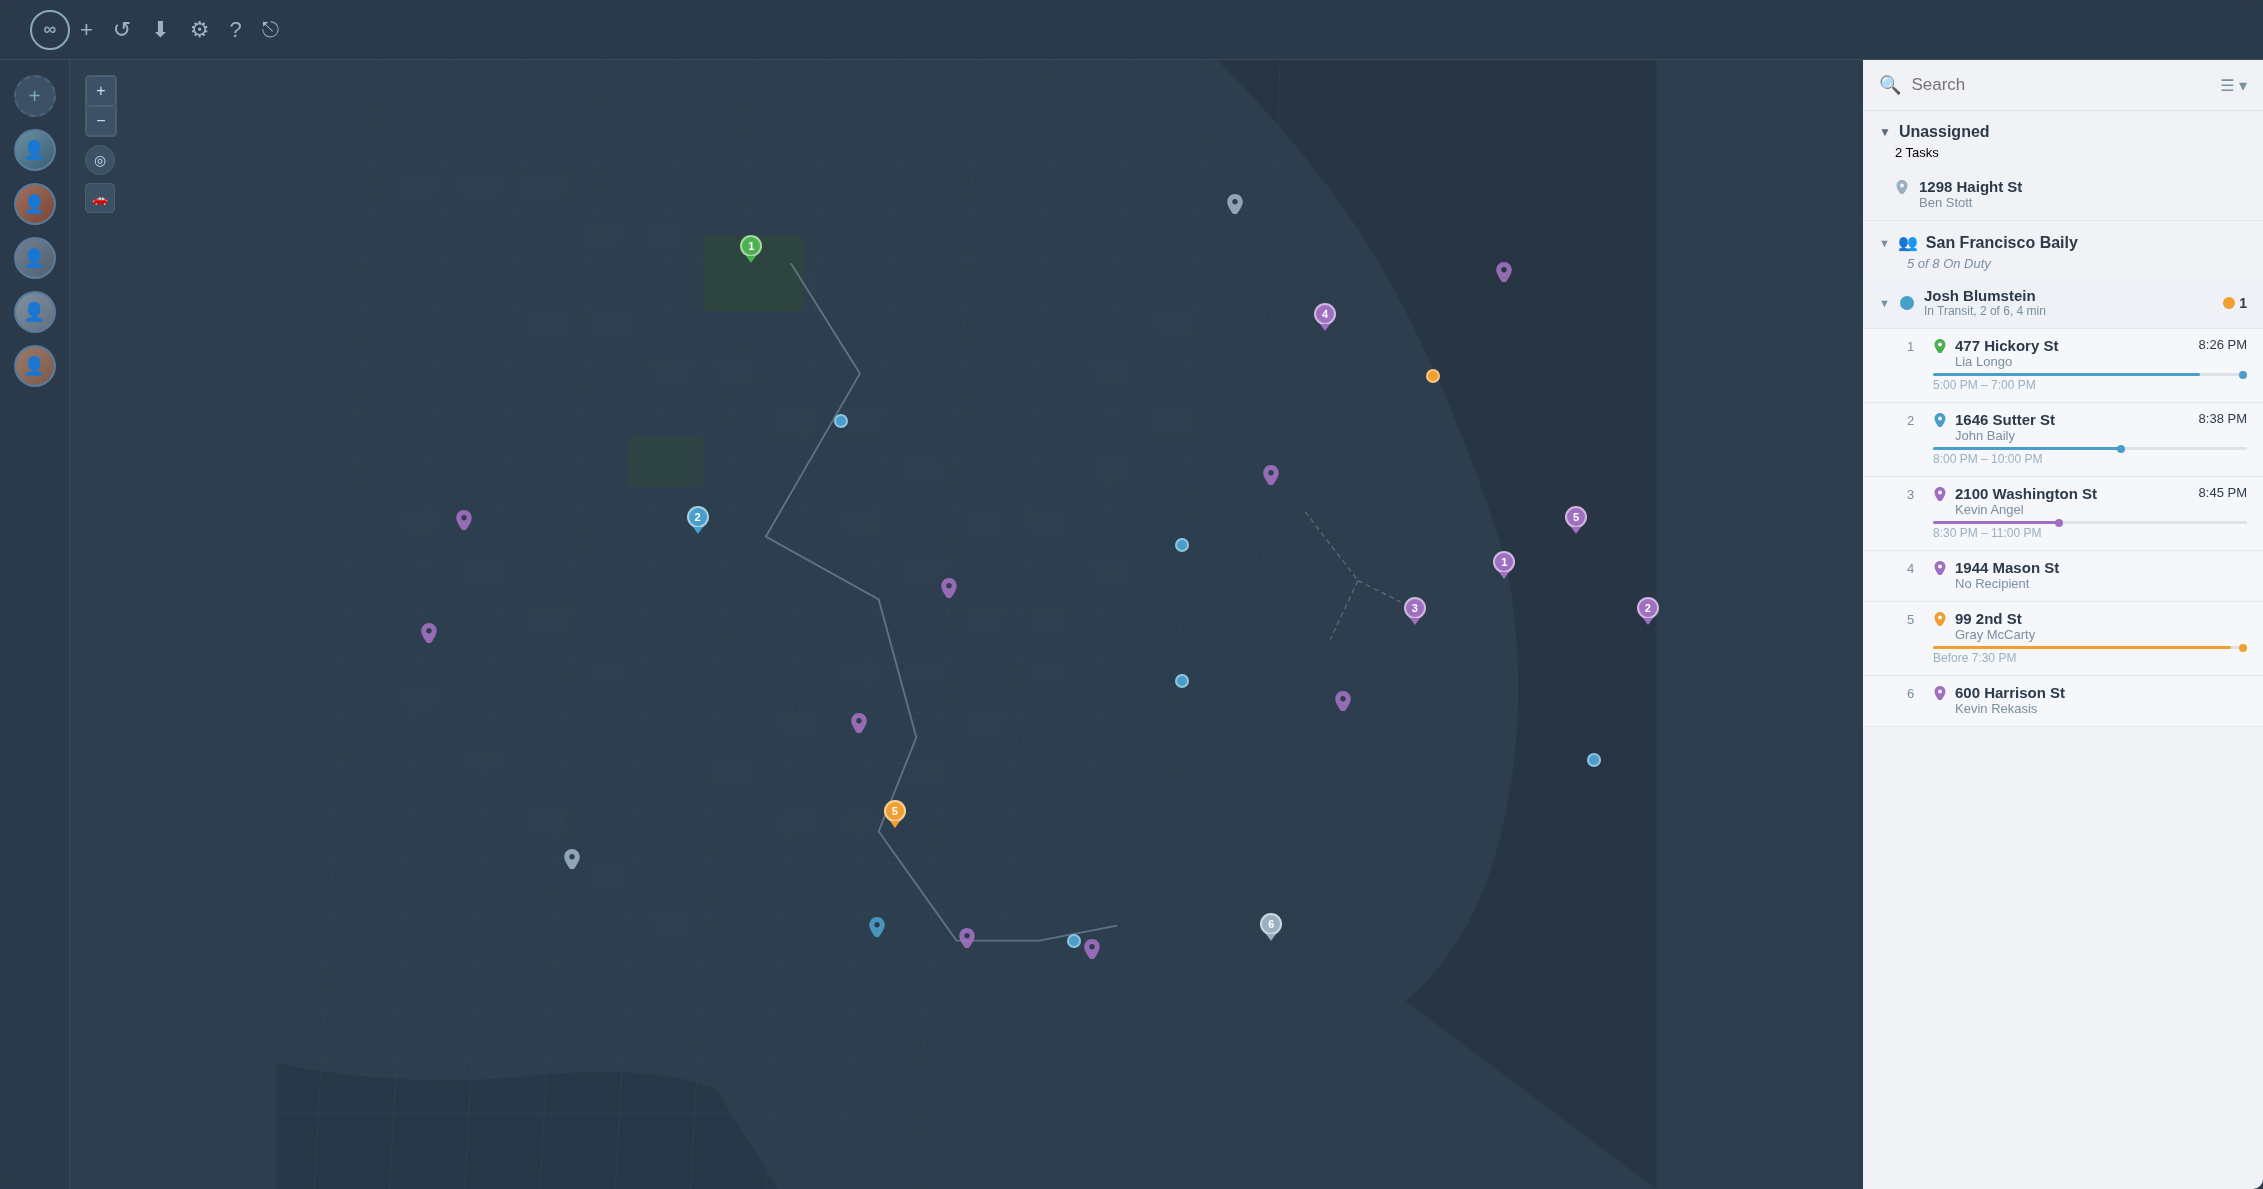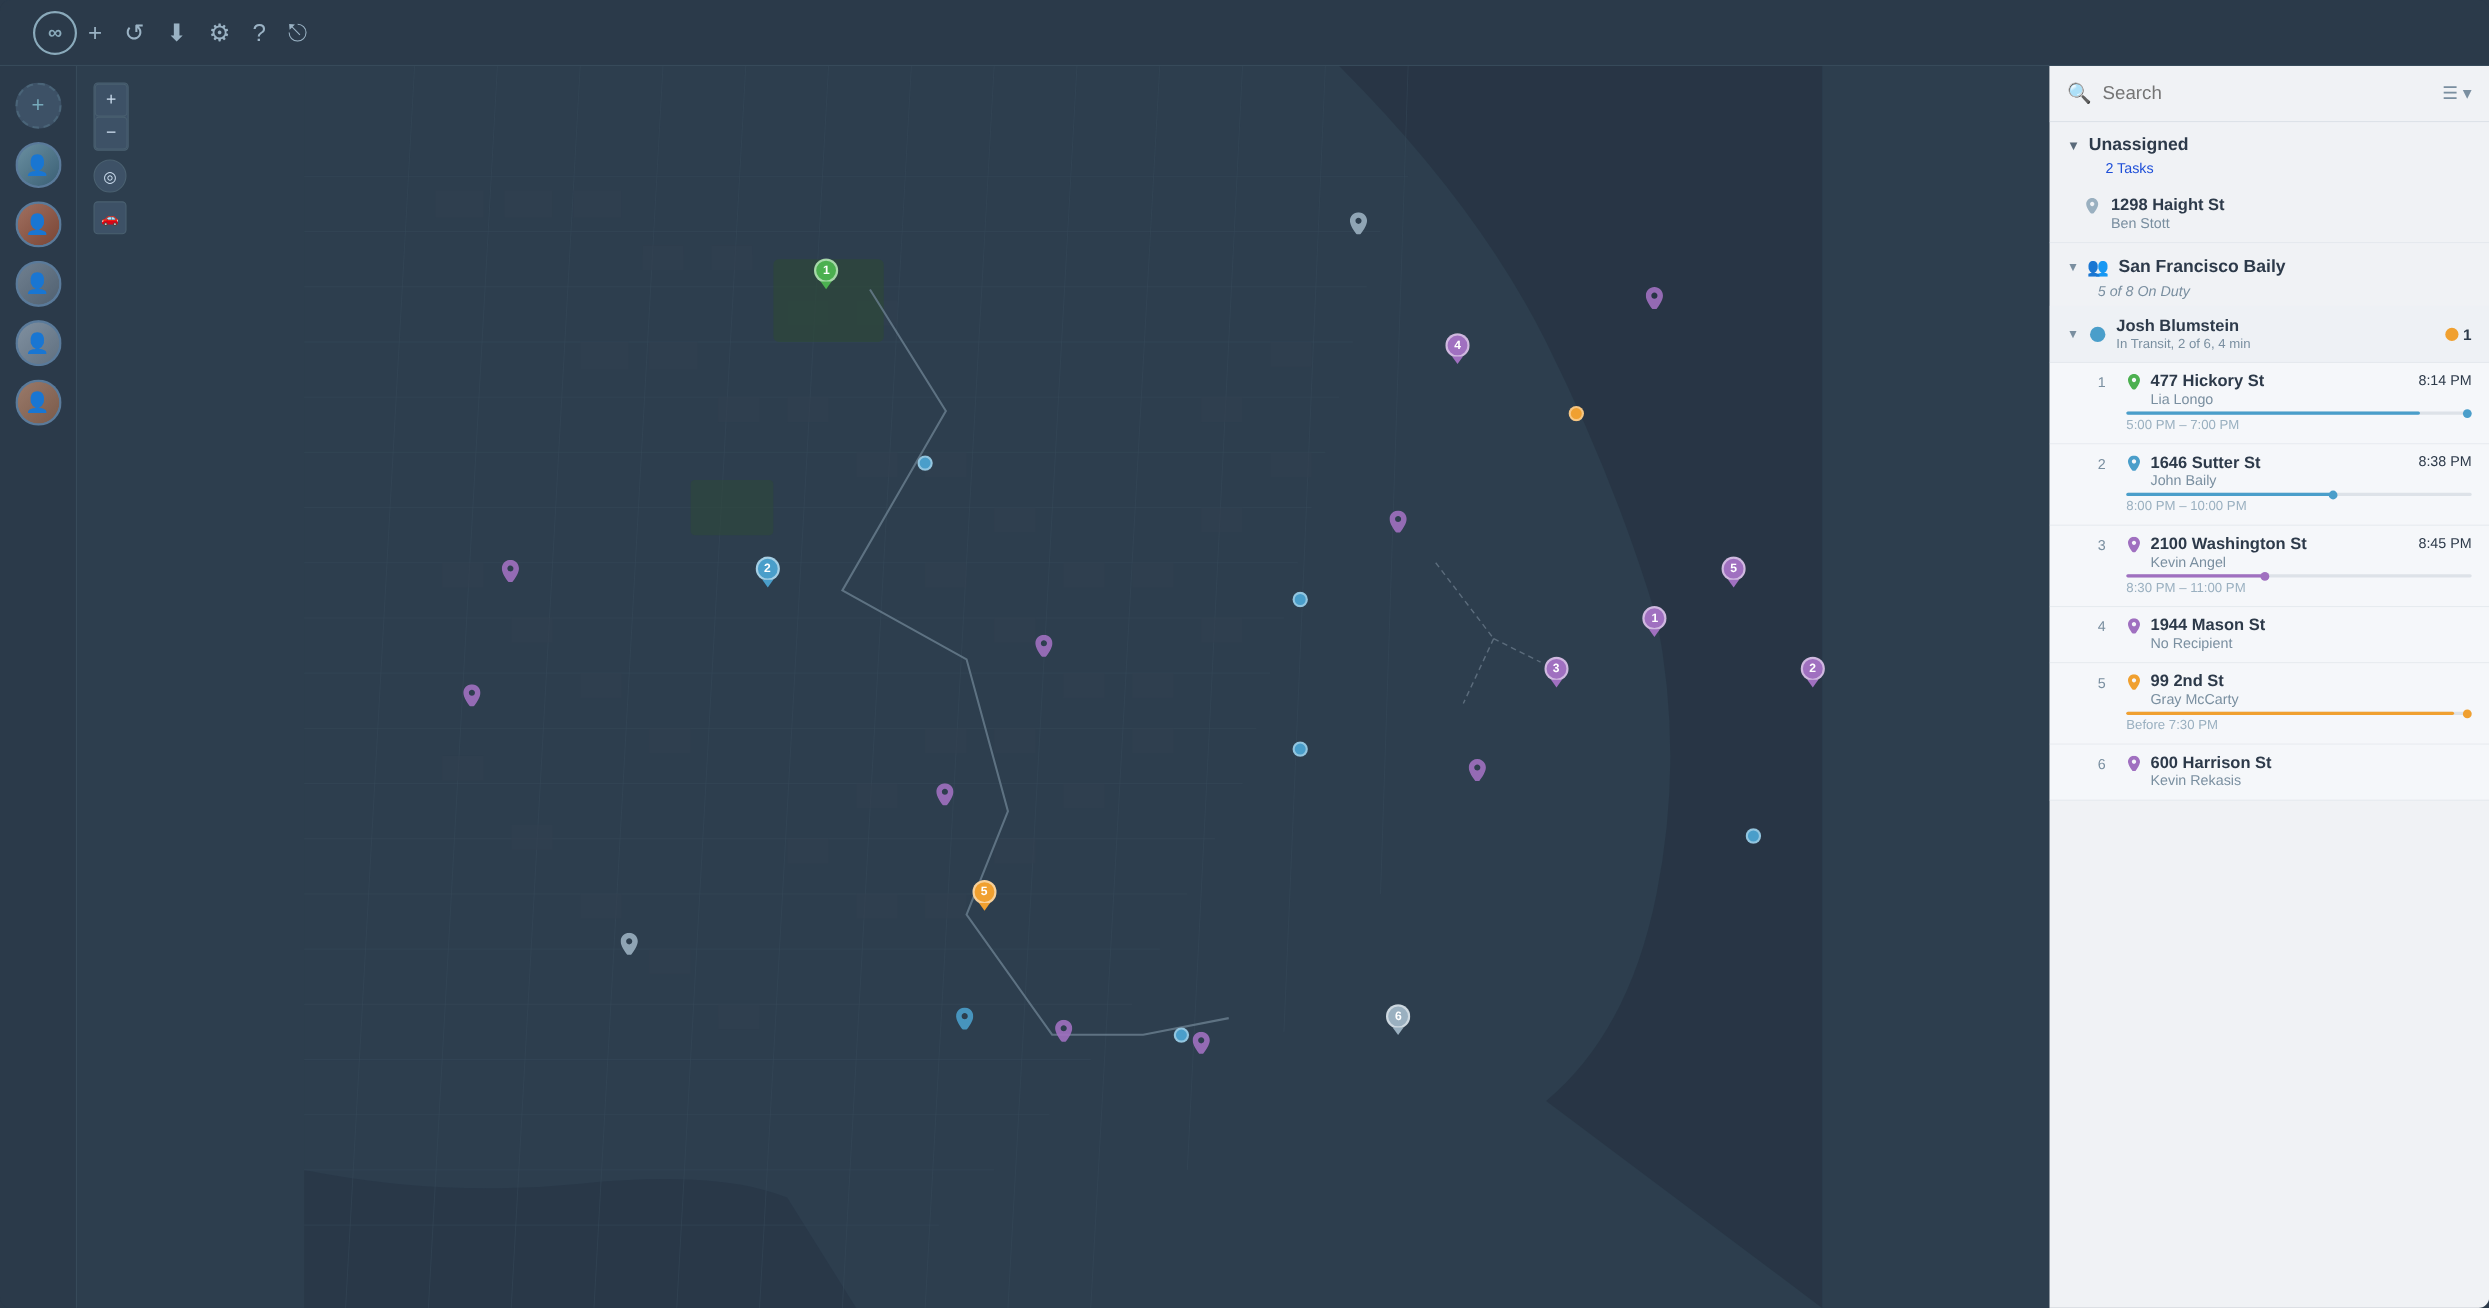--- a/index.html
+++ b/index.html
@@ -208,23 +208,22 @@
       font-size: 12px;
       cursor: pointer;
     }
     .section-title {
       font-size: 16px;
       font-weight: 600;
       color: #2d3a4a;
     }
     .section-subtitle {
       font-size: 13px;
-      color: #1d4ed8;
+      color: #000000;
       padding: 0 16px 8px 32px;
-      margin-left: 19px;
     }
 
     
     .task-item {
       padding: 10px 16px 10px 32px;
       display: flex;
       align-items: flex-start;
       gap: 10px;
       cursor: pointer;
       border-bottom: 1px solid #e5e9ee;
@@ -692,21 +691,21 @@
         <div class="route-item">
           <div class="route-item-header">
             <span class="route-num">1</span>
             <svg class="route-pin" viewBox="0 0 14 18" fill="#4cb050">
               <path d="M7 0C3.13 0 0 3.13 0 7c0 5.25 7 13 7 13s7-7.75 7-13c0-3.87-3.13-7-7-7zm0 9.5C5.62 9.5 4.5 8.38 4.5 7S5.62 4.5 7 4.5 9.5 5.62 9.5 7 8.38 9.5 7 9.5z"></path>
             </svg>
             <div class="route-info">
               <div class="route-address">477 Hickory St</div>
               <div class="route-recipient">Lia Longo</div>
             </div>
-            <div class="route-time-right">8:14 PM</div>
+            <div class="route-time-right">8:26 PM</div>
           </div>
           <div class="route-progress">
             <div class="route-progress-fill" style="width:85%;"></div>
             <div class="route-progress-dot"></div>
           </div>
           <div class="route-time-window">5:00 PM – 7:00 PM</div>
         </div>
 
         <div class="route-item">
           <div class="route-item-header">

